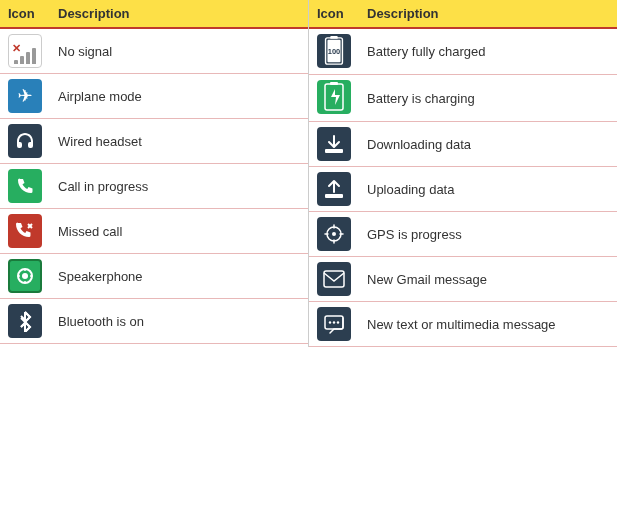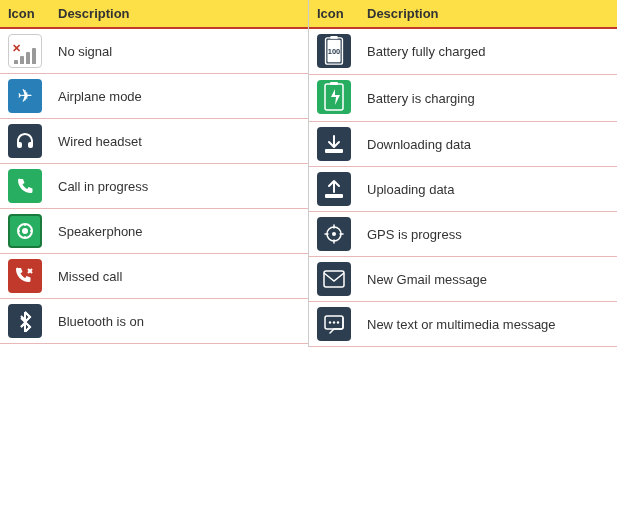--- a/index.html
+++ b/index.html
@@ -144,41 +144,41 @@
       <span><div class="icon-box ic-call">
       <svg width="20" height="20" viewBox="0 0 20 20" fill="none">
         <path d="M4 2h3l1.5 4-2 1.2c1 2.1 2.7 3.8 4.8 4.8L12.5 10l4 1.5v3A1.5 1.5 0 0 1 15 16C7.8 16 2 10.2 2 3A1.5 1.5 0 0 1 3.5 1.5z" fill="white" transform="translate(1,1)"></path>
       </svg>
     </div></span>
     </td>
     <td>Call in progress</td>
   </tr>
           <tr>
     <td class="icon-cell">
+      <span><div class="icon-box ic-missed">
+      <svg width="22" height="22" viewBox="0 0 22 22" fill="none">
+        <path d="M4 3h3l1.5 4-2 1.2c1 2.1 2.7 3.8 4.8 4.8L12.5 11l4 1.5v3A1.5 1.5 0 0 1 15 17C7.8 17 2 11.2 2 4A1.5 1.5 0 0 1 3.5 2.5z" fill="white"></path>
+        <line x1="14" y1="4" x2="18" y2="8" stroke="white" stroke-width="2"></line>
+        <line x1="14" y1="8" x2="18" y2="4" stroke="white" stroke-width="2"></line>
+      </svg>
+    </div></span>
+    </td>
+    <td>Missed call</td>
+  </tr>
+          <tr>
+    <td class="icon-cell">
       <span><div class="icon-box ic-speaker" style="border:2px solid #1a7a3c;">
       <svg width="22" height="22" viewBox="0 0 22 22" fill="none">
         <circle cx="11" cy="11" r="7" stroke="white" stroke-width="2" fill="none"></circle>
         <circle cx="11" cy="11" r="3" fill="white"></circle>
         <path d="M4 11h2M16 11h2M11 4v2M11 16v2" stroke="white" stroke-width="1.5"></path>
       </svg>
     </div></span>
     </td>
     <td>Speakerphone</td>
-  </tr>
-          <tr>
-    <td class="icon-cell">
-      <span><div class="icon-box ic-missed">
-      <svg width="22" height="22" viewBox="0 0 22 22" fill="none">
-        <path d="M4 3h3l1.5 4-2 1.2c1 2.1 2.7 3.8 4.8 4.8L12.5 11l4 1.5v3A1.5 1.5 0 0 1 15 17C7.8 17 2 11.2 2 4A1.5 1.5 0 0 1 3.5 2.5z" fill="white"></path>
-        <line x1="14" y1="4" x2="18" y2="8" stroke="white" stroke-width="2"></line>
-        <line x1="14" y1="8" x2="18" y2="4" stroke="white" stroke-width="2"></line>
-      </svg>
-    </div></span>
-    </td>
-    <td>Missed call</td>
   </tr>
           <tr>
     <td class="icon-cell">
       <span><div class="icon-box ic-bluetooth">
       <svg width="14" height="22" viewBox="0 0 14 22" fill="none">
         <path d="M7 2l5 5-5 5 5 5-5 5V13l-4 4 1.5-1.5M7 2v8l-4-4 1.5 1.5" stroke="white" stroke-width="2" fill="none"></path>
         <path d="M7 2 L12 7 L7 12 L12 17 L7 22 L7 13 L3 17 M7 2 L7 12 L3 8" stroke="white" stroke-width="1.8" fill="none"></path>
       </svg>
     </div></span>
     </td>

